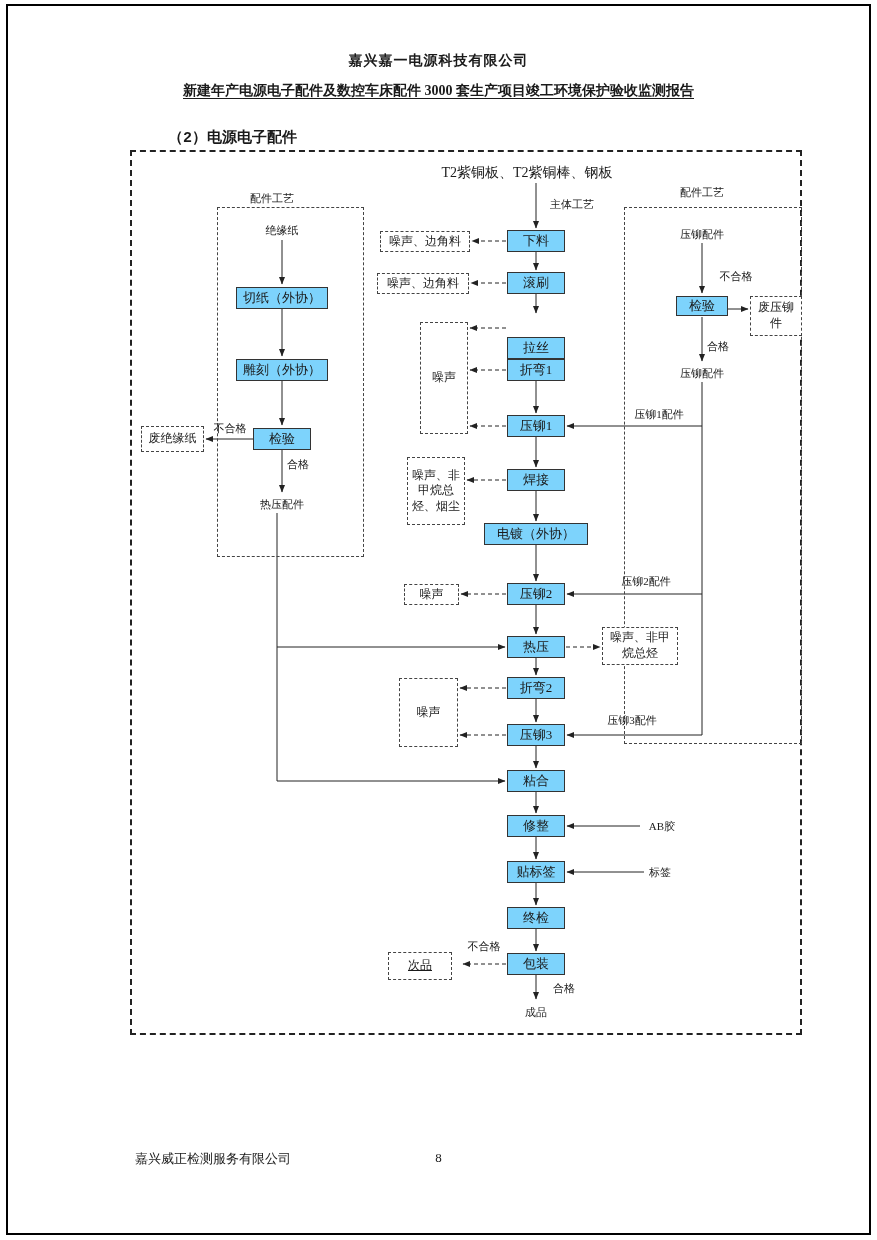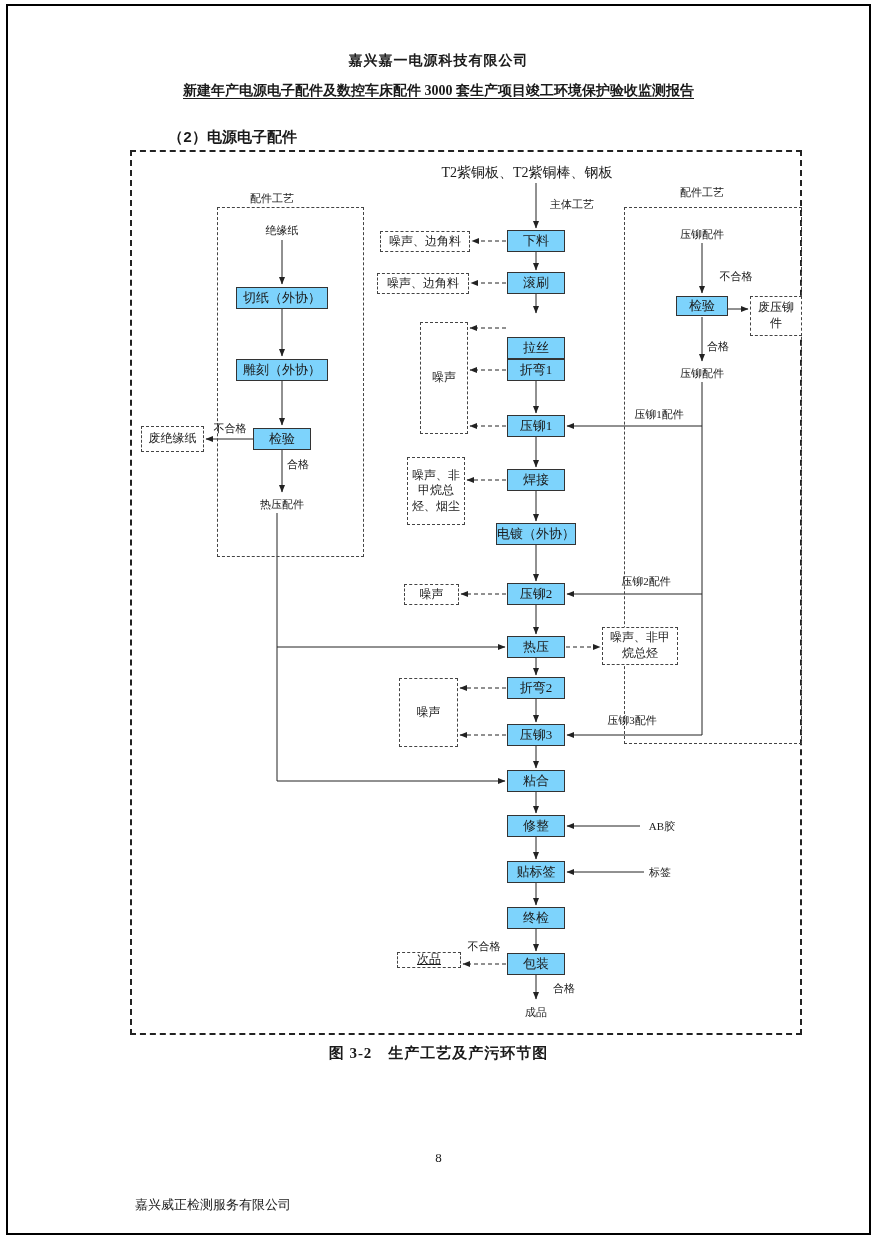--- a/index.html
+++ b/index.html
@@ -9,28 +9,28 @@
   .hdr-company{position:absolute;top:52px;left:0;right:0;text-align:center;font-size:14px;font-weight:bold;letter-spacing:1px;}
   .hdr-title{position:absolute;top:82px;left:0;right:0;text-align:center;font-size:14px;font-weight:bold;}
   .hdr-title span{text-decoration:underline;text-underline-offset:3px;}
   .section-heading{position:absolute;top:128px;left:168px;font-size:15px;font-weight:bold;font-family:Liberation Mono, monospace;}
   .diagram{position:absolute;left:130px;top:150px;width:672px;height:885px;border:2px dashed #222;box-sizing:border-box;}
   .wires{position:absolute;left:0;top:0;}
   .sub-frame{position:absolute;border:1px dashed #444;box-sizing:border-box;}
   .left-frame{left:85px;top:55px;width:147px;height:350px;}
   .right-frame{left:492px;top:55px;width:178px;height:537px;}
   .pbox{position:absolute;box-sizing:border-box;width:58px;height:22px;border:1px solid #333;background:#7dd3fc;display:flex;align-items:center;justify-content:center;font-size:13px;white-space:nowrap;transform:translate(-50%,-50%);}
-  .pbox.wide{width:80px;}
+  .pbox.wide{width:104px;}
   .pbox.w92{width:92px;}
   .pbox.w52{width:52px;height:20px;}
   .ebox{position:absolute;box-sizing:border-box;border:1px dashed #444;background:#fff;display:flex;align-items:center;justify-content:center;text-align:center;font-size:12px;line-height:1.3;padding:1px 2px;}
   .tlabel{position:absolute;transform:translate(-50%,-50%);font-size:11px;white-space:nowrap;}
   .tlabel.bold{font-weight:normal;font-size:14px;}
   .caption{position:absolute;top:1044px;left:0;right:0;text-align:center;font-size:15px;font-weight:bold;letter-spacing:1px;}
-  .footer-company{position:absolute;top:1150px;left:135px;font-size:13px;margin-top:46px;}
+  .footer-company{position:absolute;top:1150px;left:135px;font-size:13px;}
   .footer-page{position:absolute;top:1150px;left:0;right:0;text-align:center;font-size:13px;}
 </style>
 </head>
 <body>
 
 <div class="page">
   <div class="scan-frame"></div>
 
   <div class="hdr-company">嘉兴嘉一电源科技有限公司</div>
   <div class="hdr-title"><span>新建年产电源电子配件及数控车床配件 3000 套生产项目竣工环境保护验收监测报告</span></div>
@@ -146,21 +146,20 @@
     <div class="ebox" style="left:288px;top:170px;width:48px;height:112px;">噪声</div>
     <div class="ebox" style="left:275px;top:305px;width:58px;height:68px;">噪声、非甲烷总烃、烟尘</div>
     <div class="ebox" style="left:272px;top:432px;width:55px;height:21px;">噪声</div>
     <div class="ebox" style="left:470px;top:475px;width:76px;height:38px;">噪声、非甲烷总烃</div>
     <div class="ebox" style="left:267px;top:526px;width:59px;height:69px;">噪声</div>
 
     <div class="tlabel" style="left:530px;top:674px;">AB胶</div>
     <div class="tlabel" style="left:528px;top:720px;">标签</div>
 
     <div class="tlabel" style="left:352px;top:794px;">不合格</div>
-    <div class="ebox" style="left:265px;top:800px;width:64px;height:16px;text-decoration:underline;">次品</div>
+    <div class="ebox" style="left:256px;top:800px;width:64px;height:28px;text-decoration:underline;">次品</div>
     <div class="tlabel" style="left:432px;top:836px;">合格</div>
 
   </div>
 
-  <div class="caption">图 3-2　生产工艺及产污环节图</div>
   <div class="footer-company">嘉兴威正检测服务有限公司</div>
   <div class="footer-page">8</div>
 </div>
 
 </body></html>

